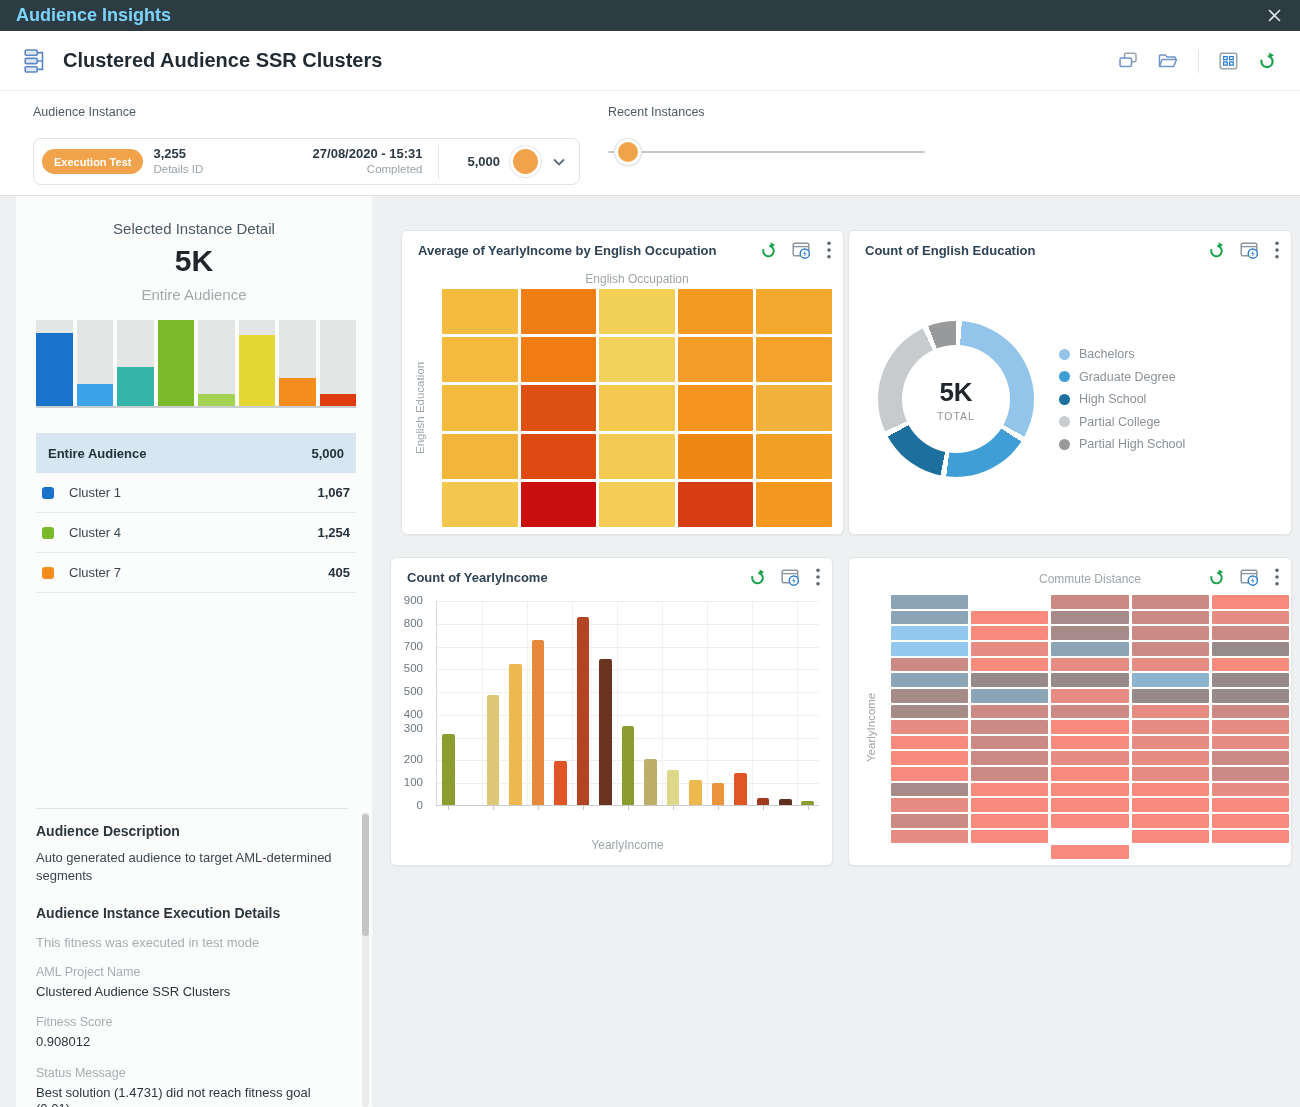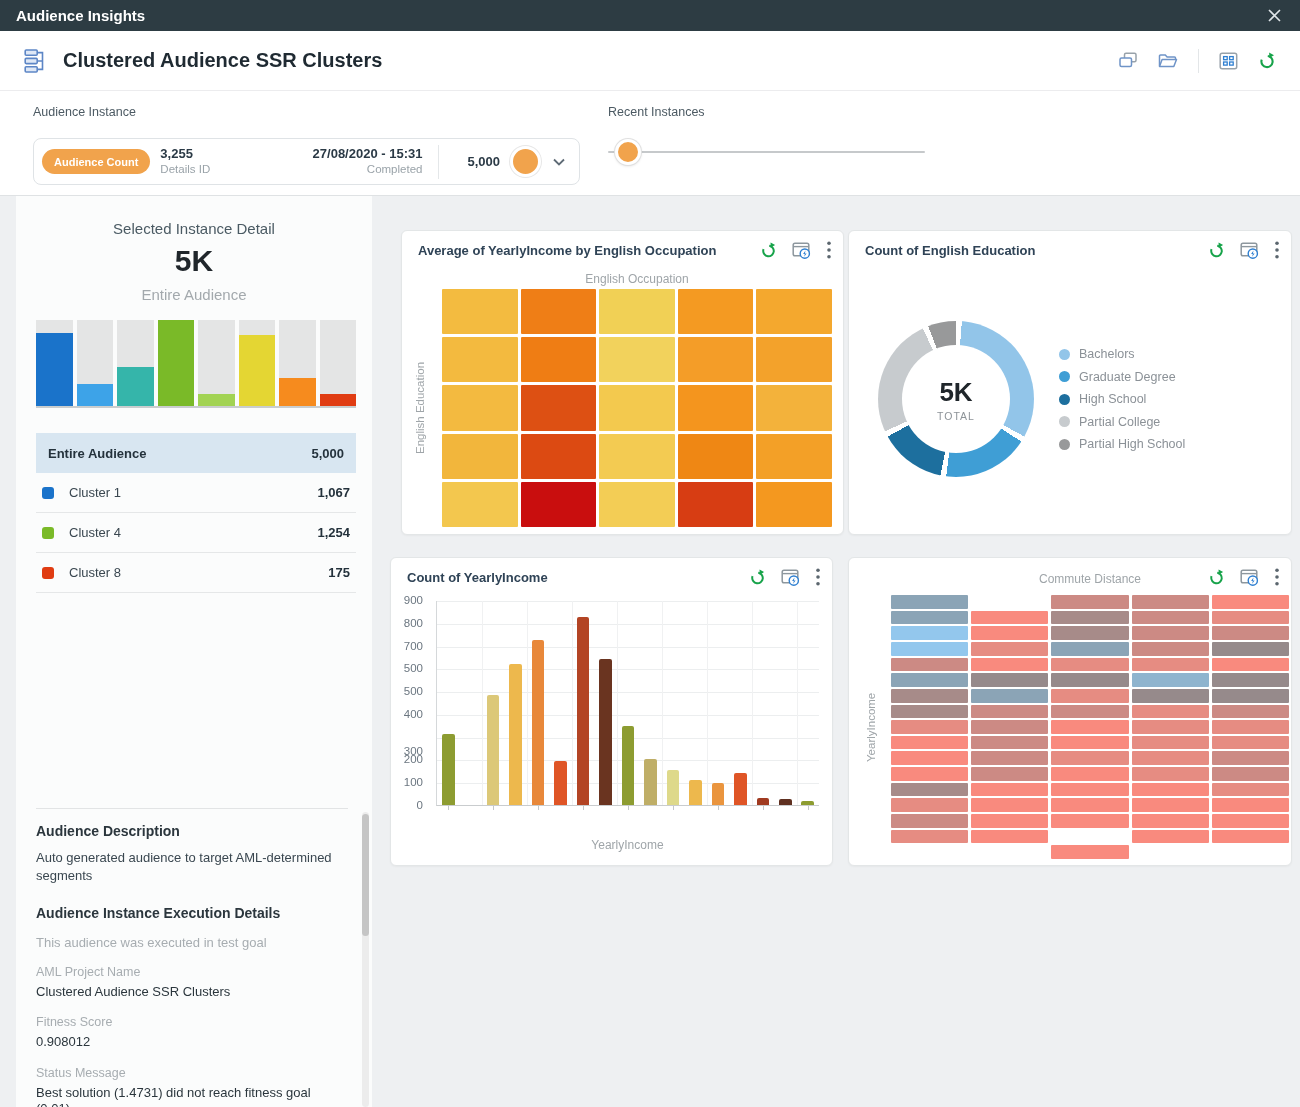--- a/index.html
+++ b/index.html
@@ -2,21 +2,21 @@
 <html><head>
 <meta charset="utf-8">
 <style>
   * { margin:0; padding:0; box-sizing:border-box; }
   html,body { width:1300px; height:1107px; overflow:hidden; }
   body { font-family:"Liberation Sans", sans-serif; background:#eef0f2; position:relative; }
 
   
   .titlebar { position:absolute; top:0; left:0; right:0; height:31px; background:#2d3c43;
               display:flex; align-items:center; padding:0 16px; }
-  .titlebar-text { color:#ffffff; font-size:15px; font-weight:bold; }
+  .titlebar-text { color:#7dd3fc; font-size:18px; font-weight:bold; }
   .close-btn { margin-left:auto; width:20px; height:20px; display:flex; align-items:center; justify-content:center; cursor:pointer; }
 
   .header-row { position:absolute; top:31px; left:0; right:0; height:60px; background:#fff;
                 border-bottom:1px solid #ececee; display:flex; align-items:center; padding:0 24px; }
   .page-title { font-size:20px; font-weight:bold; color:#1f2a32; margin-left:12px; }
   .toolbar { margin-left:auto; display:flex; align-items:center; gap:20px; }
   .tb-divider { width:1px; height:24px; background:#e3e6e8; }
 
   
   .instance-row { position:absolute; top:91px; left:0; right:0; height:105px; background:#fff;
@@ -175,21 +175,21 @@
         <circle cx="9" cy="9.5" r="5.6" stroke="#17a34a" stroke-width="2.1" fill="none" stroke-dasharray="27 9" transform="rotate(-82 9 9.5)"></circle>
         <polygon points="11.2,0.6 16,3.3 11.2,6" fill="#17a34a"></polygon>
       </svg>
     </span>
   </div>
 </div>
 
 <div class="instance-row">
   <span class="section-label" style="left:33px; top:14px;">Audience Instance</span>
   <div class="instance-card">
-    <span class="badge">Audience Count</span>
+    <span class="badge">Execution Test</span>
     <div class="stack id-block">
       <span class="v">3,255</span>
       <span class="l">Details ID</span>
     </div>
     <div class="stack date-block">
       <span class="v">27/08/2020 - 15:31</span>
       <span class="l">Completed</span>
     </div>
     <div class="card-divider"></div>
     <span class="count-text">5,000</span>
@@ -249,31 +249,31 @@
             <span class="swatch" style="background: rgb(26, 115, 202);"></span>
             <span class="cl-label">Cluster 1</span>
             <span class="cl-value">1,067</span>
           </div>
           <div class="cluster-row">
             <span class="swatch" style="background: rgb(122, 186, 40);"></span>
             <span class="cl-label">Cluster 4</span>
             <span class="cl-value">1,254</span>
           </div>
           <div class="cluster-row">
-            <span class="swatch" style="background: rgb(224, 60, 18);"></span>
-            <span class="cl-label">Cluster 8</span>
-            <span class="cl-value">175</span>
+            <span class="swatch" style="background: rgb(246, 139, 30);"></span>
+            <span class="cl-label">Cluster 7</span>
+            <span class="cl-value">405</span>
           </div>
         </div>
     </div>
     <div class="lp-details">
       <div class="lp-h">Audience Description</div>
       <div class="lp-body">Auto generated audience to target AML-determined segments</div>
       <div class="lp-h lp-h2">Audience Instance Execution Details</div>
-      <div class="lp-note">This audience was executed in test goal</div>
+      <div class="lp-note">This fitness was executed in test mode</div>
       <div class="lp-label">AML Project Name</div>
       <div class="lp-value">Clustered Audience SSR Clusters</div>
       <div class="lp-label">Fitness Score</div>
       <div class="lp-value">0.908012</div>
       <div class="lp-label">Status Message</div>
       <div class="lp-value">Best solution (1.4731) did not reach fitness goal (0.01)</div>
 
     </div>
     <div class="lp-scrollbar">
       <div class="lp-scroll-thumb"></div>
@@ -419,21 +419,21 @@
               <circle cx="2" cy="9" r="1.8"></circle>
               <circle cx="2" cy="15.7" r="1.8"></circle>
             </g>
           </svg>
         </span>
     </div>
     <div class="y-labels">
         <div class="ytick" style="top: 198px;">0</div>
         <div class="ytick" style="top: 175.222px;">100</div>
         <div class="ytick" style="top: 152.444px;">200</div>
-        <div class="ytick" style="top: 144px;">300</div>
+        <div class="ytick" style="top: 121px;">300</div>
         <div class="ytick" style="top: 106.889px;">400</div>
         <div class="ytick" style="top: 84.1111px;">500</div>
         <div class="ytick" style="top: 61.3333px;">500</div>
         <div class="ytick" style="top: 38.5556px;">700</div>
         <div class="ytick" style="top: 15.7778px;">800</div>
         <div class="ytick" style="top: -7px;">900</div>
       </div>
     <div class="bar-plot">
         <div class="grid-h" style="top: 182.222px;"></div>
         <div class="grid-h" style="top: 159.444px;"></div>

